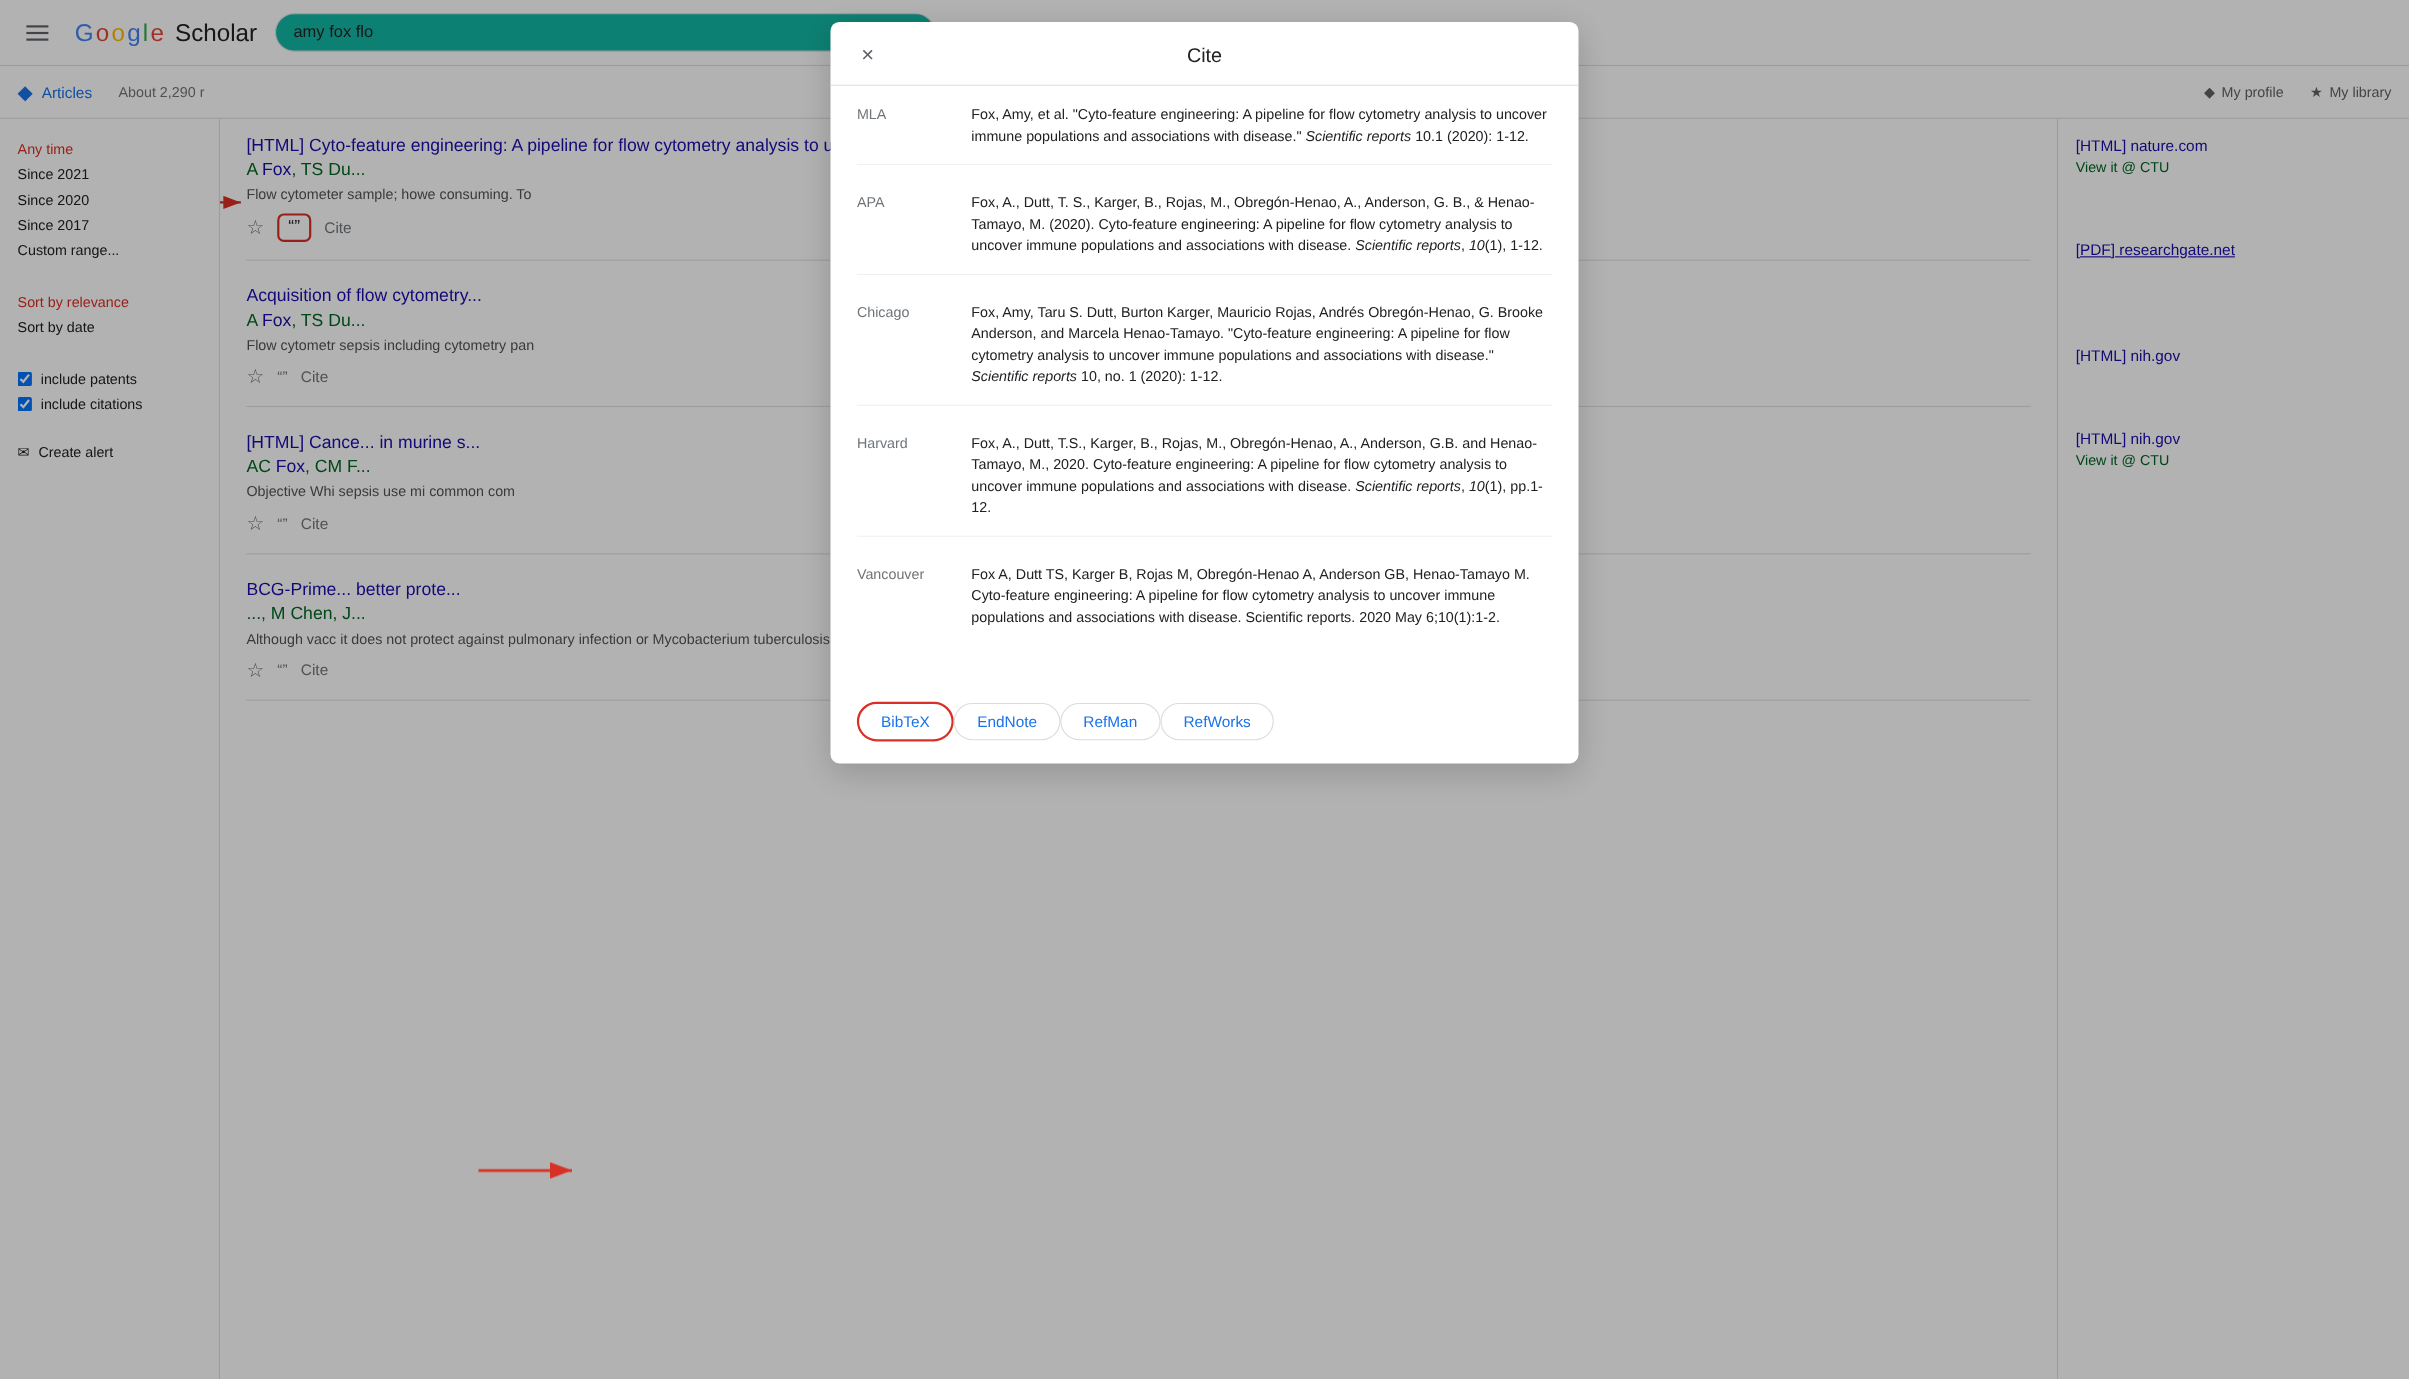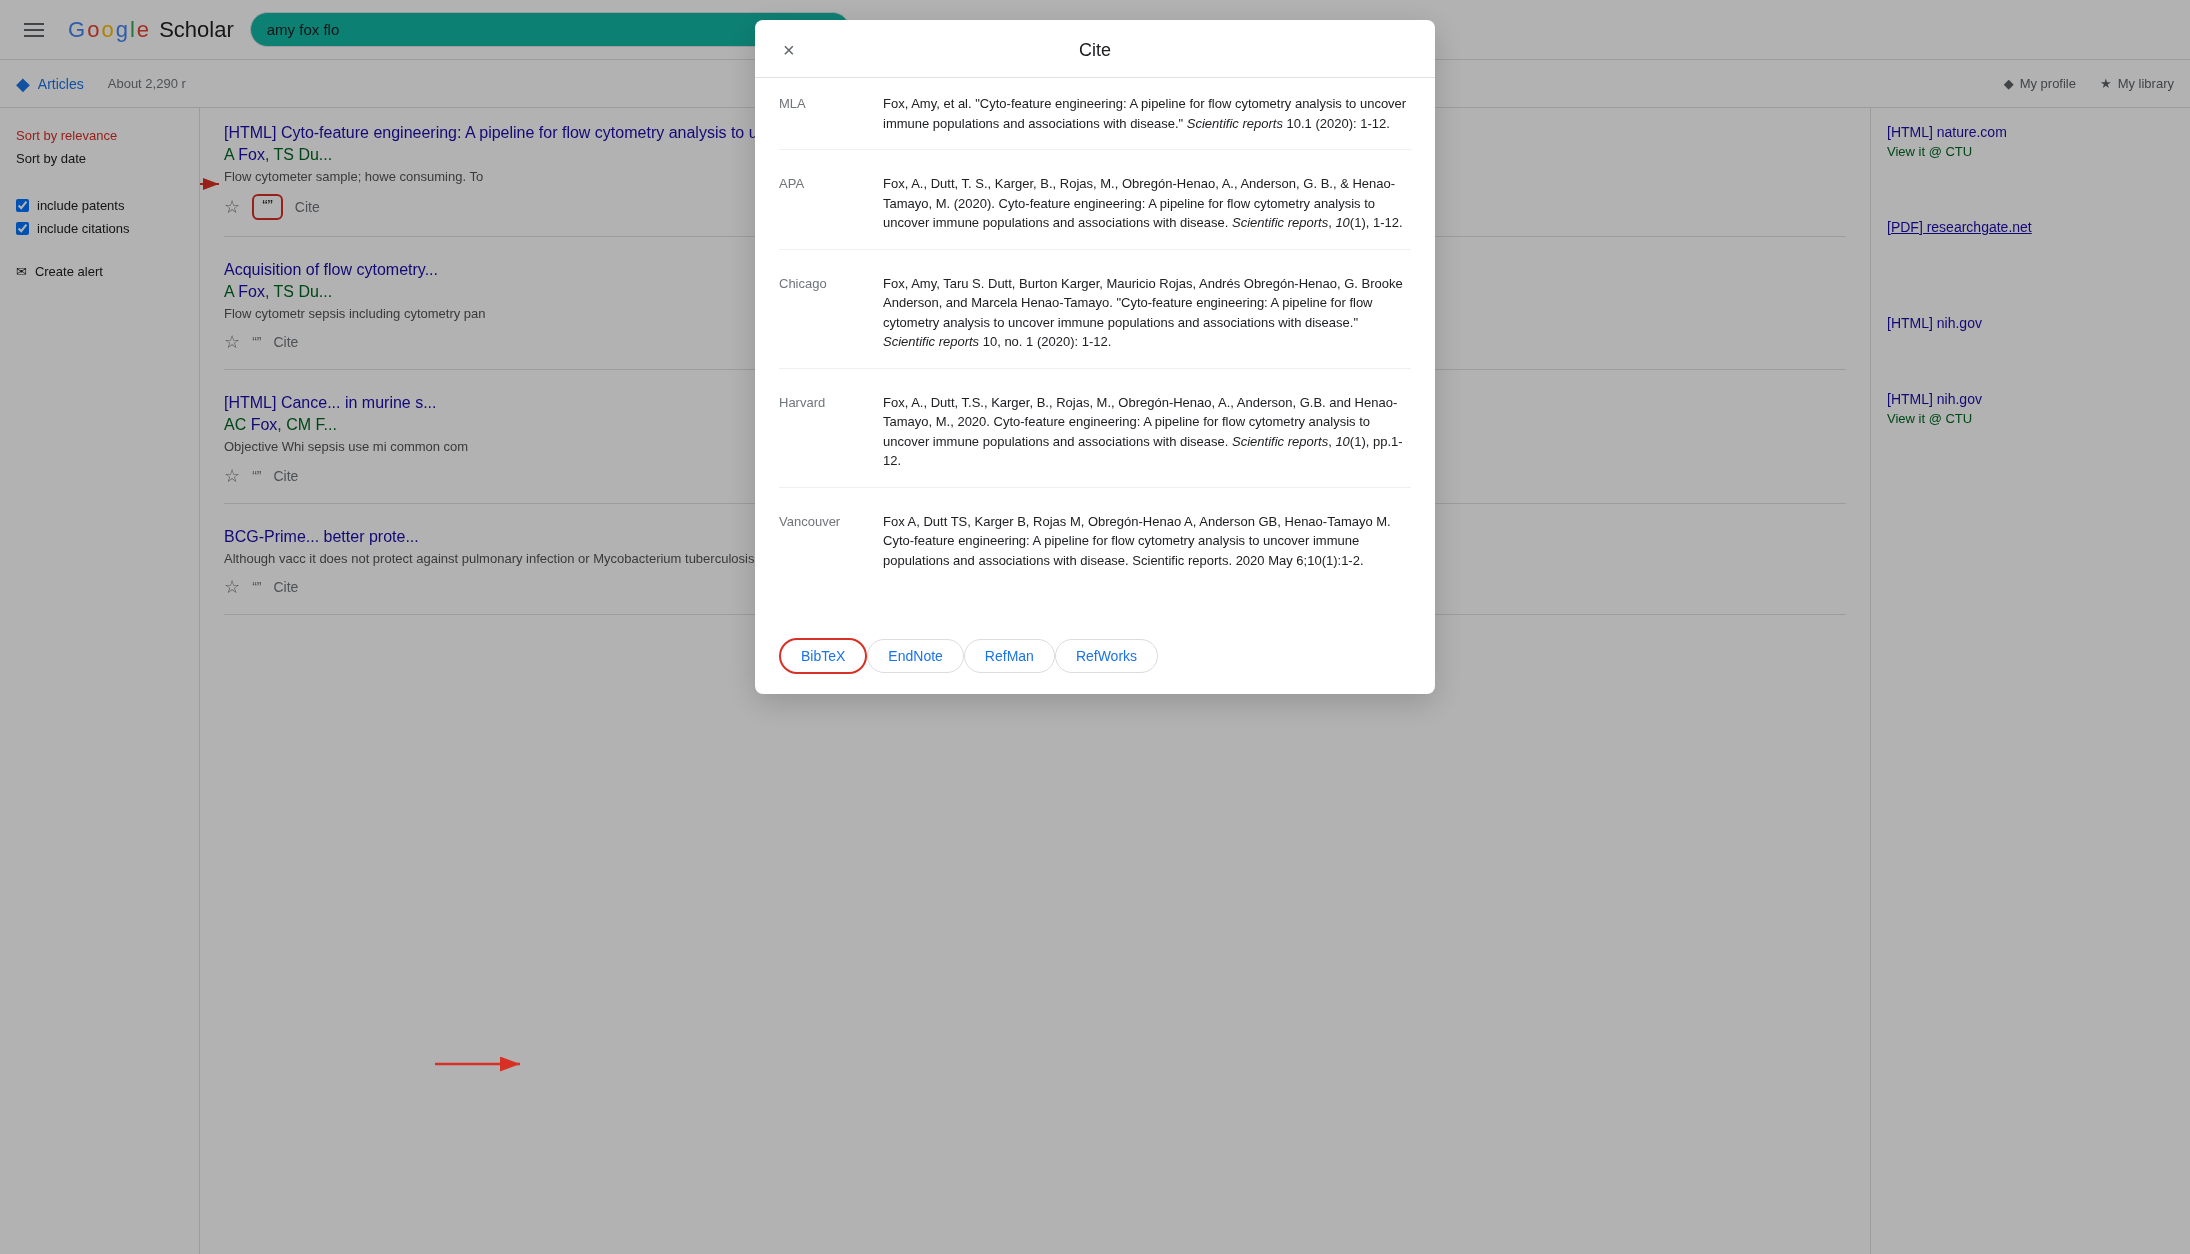--- a/index.html
+++ b/index.html
@@ -279,20 +279,27 @@
     <div class="nav-link">
       <span>★</span>
       <span>My library</span>
     </div>
   </div>
 </div>
 
 <div class="main-layout">
 
   <div class="sidebar">
+    <div class="filter-group">
+      <div class="filter-item link">Any time</div>
+      <div class="filter-item">Since 2021</div>
+      <div class="filter-item">Since 2020</div>
+      <div class="filter-item">Since 2017</div>
+      <div class="filter-item">Custom range...</div>
+    </div>
     <div class="filter-group">
       <div class="filter-item link">Sort by relevance</div>
       <div class="filter-item">Sort by date</div>
     </div>
     <div class="filter-group">
       <div class="checkbox-item">
         <input type="checkbox" checked="" style="">
         <span>include patents</span>
       </div>
       <div class="checkbox-item">
@@ -347,20 +354,21 @@
       <div class="result-snippet">Objective Whi sepsis use mi common com</div>
       <div class="result-actions">
         <span class="action-star">☆</span>
         <span class="action-quote">“”</span>
         <span class="action-cite">Cite</span>
       </div>
     </div>
 
     <div class="result-item">
       <a class="result-title">BCG-Prime... better prote...</a>
+      <div class="result-authors">..., M Chen, J...</div>
       <div class="result-snippet">Although vacc it does not protect against pulmonary infection or Mycobacterium tuberculosis (Mtb)</div>
       <div class="result-actions">
         <span class="action-star">☆</span>
         <span class="action-quote">“”</span>
         <span class="action-cite">Cite</span>
       </div>
     </div>
 
   </div>
 

